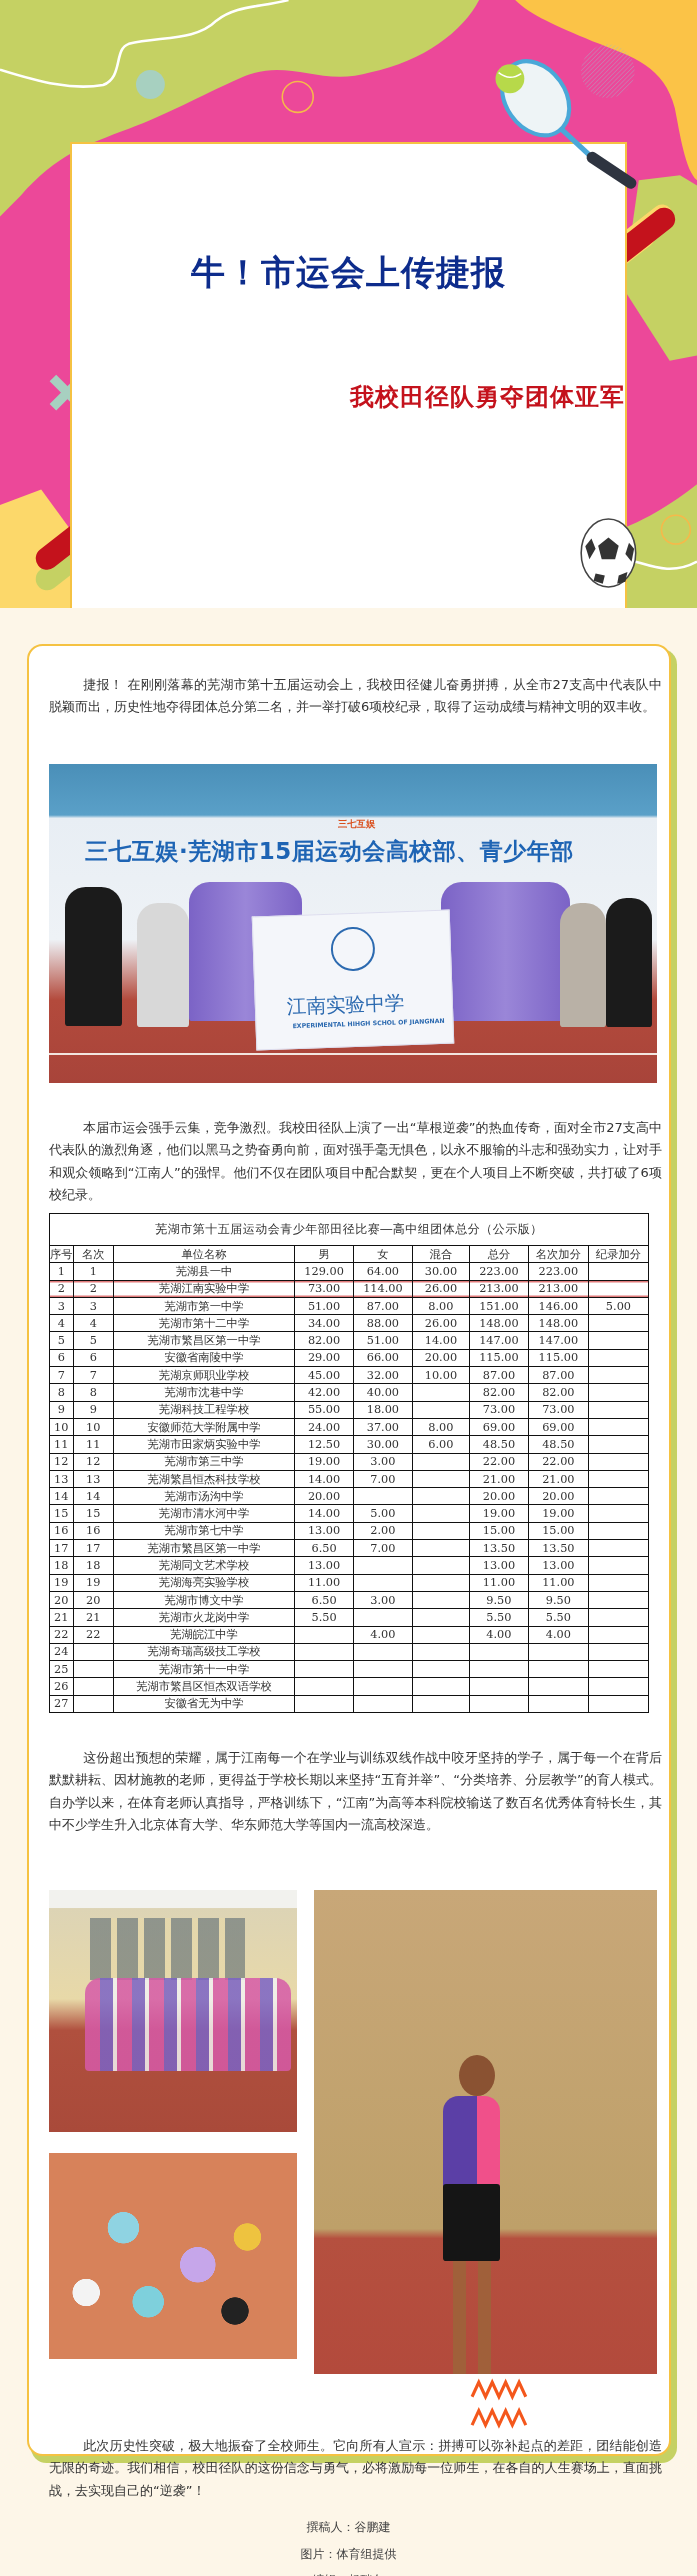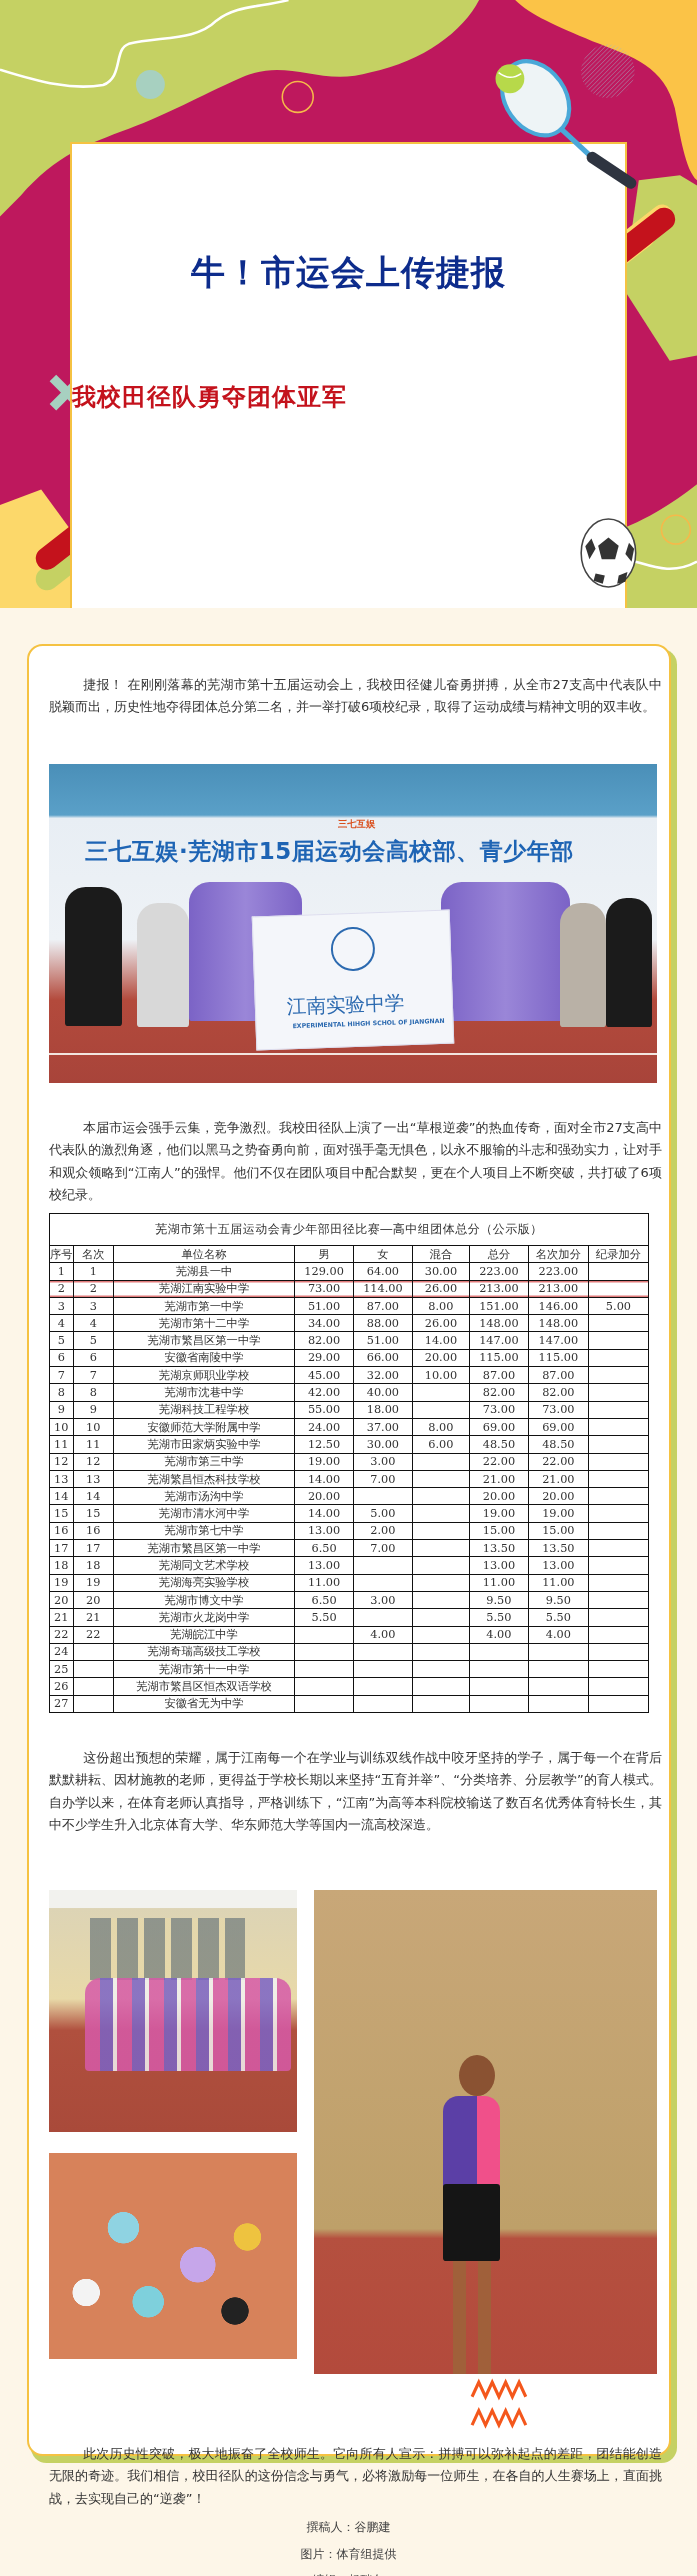--- a/index.html
+++ b/index.html
@@ -1,24 +1,24 @@
 <!DOCTYPE html>
 <html style="font-size:8.2px"><head>
 <meta charset="utf-8">
 <style>
   * { box-sizing: border-box; margin: 0; padding: 0; }
   html, body { width: 697px; background: #fdf6e8; }
   body { font-family: "DejaVu Sans", "Liberation Sans", sans-serif; color: #333; position: relative; height: 2742px; overflow: hidden; }
 
   
-  .hero { position: absolute; left: 0; top: 0; width: 697px; height: 608px; overflow: hidden; background: #be185d; }
+  .hero { position: absolute; left: 0; top: 0; width: 697px; height: 608px; overflow: hidden; background: #ec4899; }
   .blob { position: absolute; }
   .hero-frame { position: absolute; left: 70px; top: 142px; width: 557px; height: 505px; background: #fff; border: 2.1px solid #f5c242; }
   .hero-title { position: absolute; left: 0; right: 0; top: 106px; text-align: center; font-size: 34px; font-weight: bold; color: #0d2c8c; letter-spacing: 1px; }
-  .hero-sub { position: absolute; left: 0; right: 0; top: 237px; text-align: left; font-size: 24px; font-weight: bold; color: #c4121c; letter-spacing: 1px; }
+  .hero-sub { position: absolute; left: 0; right: 0; top: 237px; text-align: right; font-size: 24px; font-weight: bold; color: #c4121c; letter-spacing: 1px; }
 
   
   .card-shadow { position: absolute; left: 31px; top: 649px; width: 646px; height: 1814px; background: #c5d163; border-radius: 15.5px; }
   .card { position: absolute; left: 27px; top: 644px; width: 644px; height: 1812px; background: #fff; border: 2.6px solid #f5c242; border-radius: 15.5px; }
 
   .para { position: absolute; left: 49px; width: 613px; font-size: 13px; line-height: 22.4px; color: #333; text-align: justify; }
   .para .indent { display: inline-block; width: 34px; }
 
   .photo { position: absolute; overflow: hidden; margin-top: 20px; }
 
@@ -470,21 +470,21 @@
   <div style="position:absolute;left:139px;top:371px;width:13.4px;height:118px;background:#a0603a;"></div>
   <div style="position:absolute;left:164px;top:371px;width:13.4px;height:118px;background:#a0603a;"></div>
   <div style="position:absolute;left:145px;top:165px;width:36px;height:41px;background:#8a5232;border-radius:50%;"></div>
 </div>
 
 <svg class="zigzag" width="62" height="57" viewBox="0 0 120 110" style="left:470px;top:2376px;">
   <polyline points="4,40 17,12 30,40 43,12 56,40 69,12 82,40 95,12 108,40" stroke="#f4571c" stroke-width="6" fill="none"></polyline>
   <polyline points="4,95 17,67 30,95 43,67 56,95 69,67 82,95 95,67 108,95" stroke="#f4571c" stroke-width="6" fill="none"></polyline>
 </svg>
 
-<p class="para" style="top:2435px;margin-top:8px;"><span class="indent"></span><span>此次历史性突破，极大地振奋了全校师生。它向所有人宣示：拼搏可以弥补起点的差距，团结能创造无限的奇迹。我们相信，校田径队的这份信念与勇气，必将激励每一位师生，在各自的人生赛场上，直面挑战，去实现自己的“逆袭”！</span></p>
+<p class="para" style="top:2435px;"><span class="indent"></span><span>此次历史性突破，极大地振奋了全校师生。它向所有人宣示：拼搏可以弥补起点的差距，团结能创造无限的奇迹。我们相信，校田径队的这份信念与勇气，必将激励每一位师生，在各自的人生赛场上，直面挑战，去实现自己的“逆袭”！</span></p>
 
 <div class="credits">
   <div class="credit-line">撰稿人：谷鹏建</div>
   <div class="credit-line">图片：体育组提供</div>
   <div class="credit-line">编辑：杨瑞冬</div>
 
 </div>
 
 
 </body></html>

